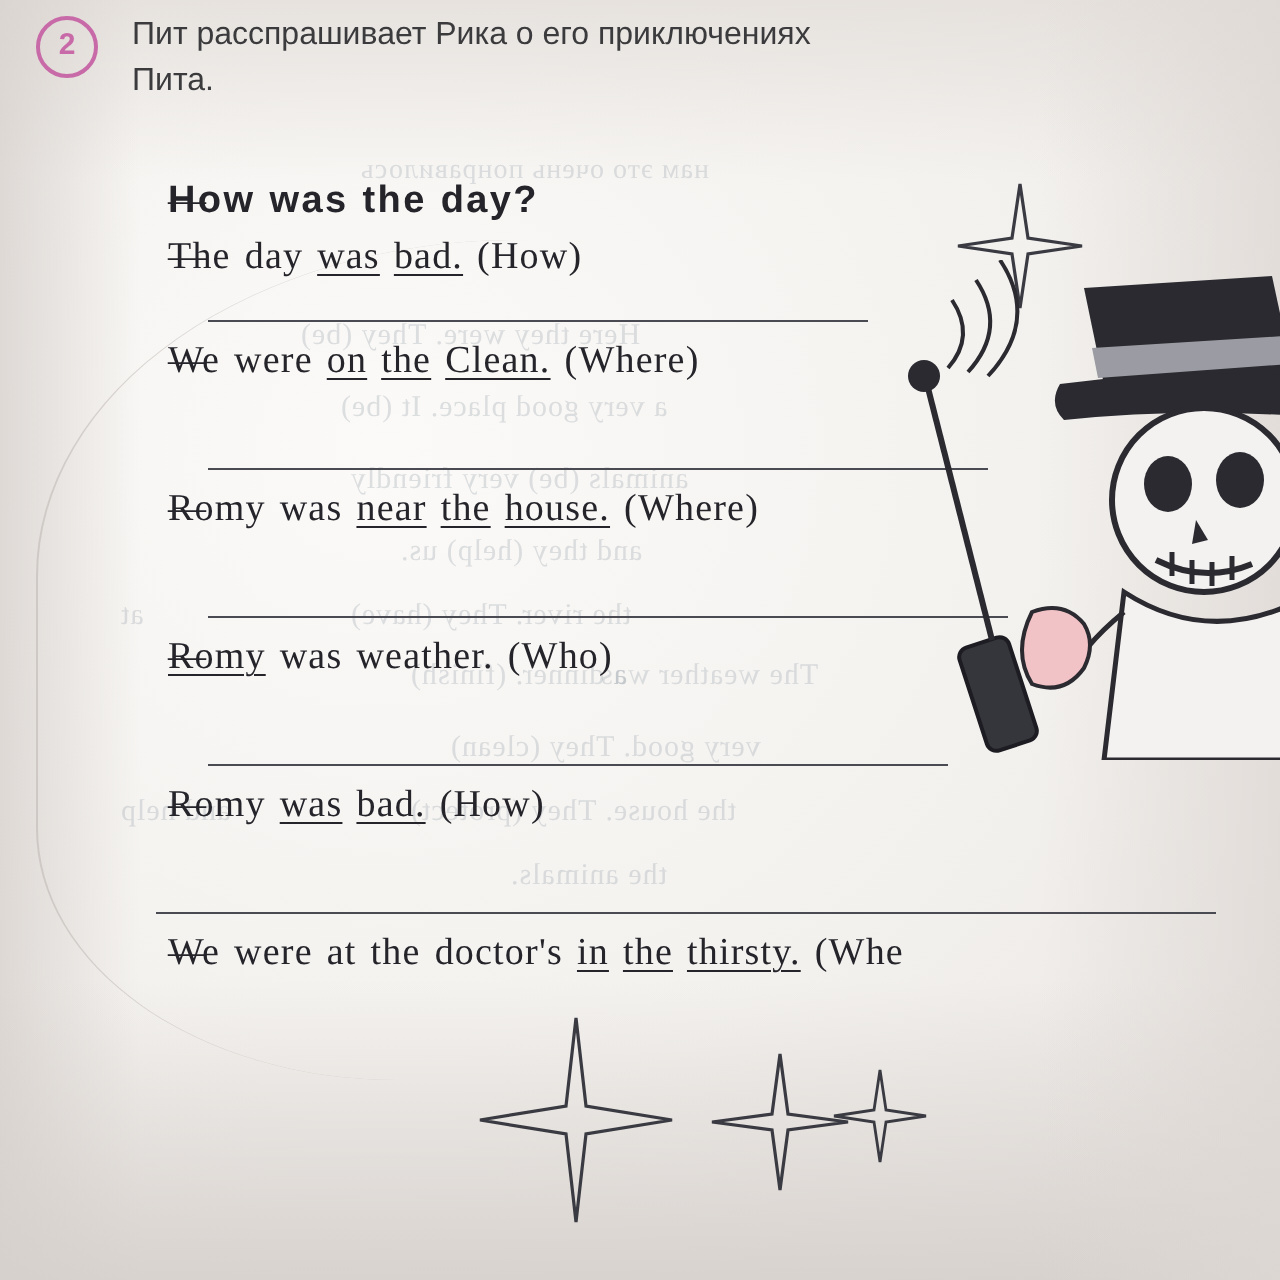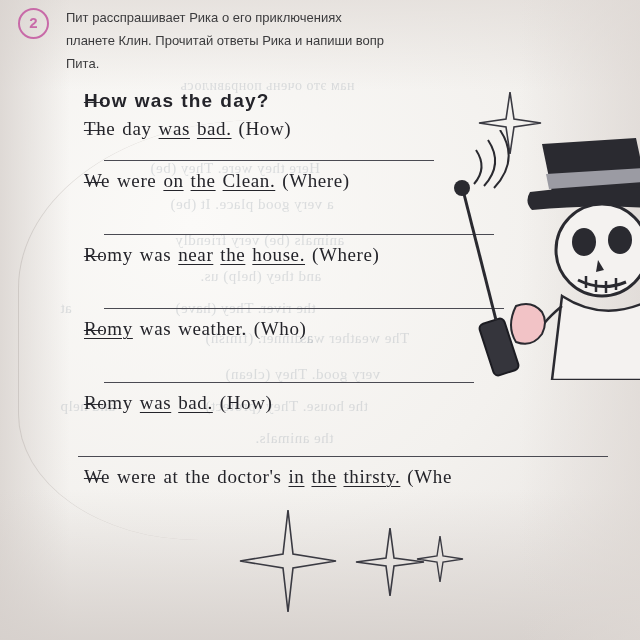--- a/index.html
+++ b/index.html
@@ -84,21 +84,21 @@
     border-radius: 50%;
     color: #c86aa8;
     font-family: "Liberation Sans", sans-serif;
     font-size: 15px;
     font-weight: bold;
     text-align: center;
     line-height: 26px;
   }
   .task-text {
     font-family: "Liberation Sans", sans-serif;
-    font-size: 13px;
+    font-size: 16px;
     color: #3b3b3d;
     line-height: 23px;
     text-align: justify;
   }
   .task-text .line2 { display: block; margin-top: 0px; }
   .task-text .line3 { display: block; }
 
   
   .items {
     position: absolute;
@@ -185,21 +185,20 @@
       <div class="bleed" style="left: 205px; top: 398px; font-size: 15px;">the house. They (protect)</div>
       <div class="bleed" style="left: 255px; top: 430px; font-size: 15px;">the animals.</div>
       <div class="bleed" style="left: 60px; top: 398px; font-size: 15px;">and help</div>
       <div class="bleed" style="left: 60px; top: 300px; font-size: 15px;">at</div>
     </div>
 
   <div class="task">
     <div class="task-number">2</div>
     <div class="task-text">
       <span>Пит   расспрашивает   Рика   о   его   приключениях</span>
-      <span class="line2">планете Клин. Прочитай ответы Рика и напиши вопр</span>
       <span class="line3">Пита.</span>
     </div>
   </div>
 
   <div class="items" id="items">
       <div class="item first">
         <div class="qline q1"><span class="dash">—</span><span class="w hand">How</span><span class="w hand">was</span><span class="w hand">the</span><span class="w hand">day?</span></div>
         <div class="qline q2"><span class="dash">—</span><span class="w ">The</span><span class="w ">day</span><span class="w ul">was</span><span class="w ul">bad.</span><span class="w bold">(How)</span></div>
       </div>
       <div class="item">

